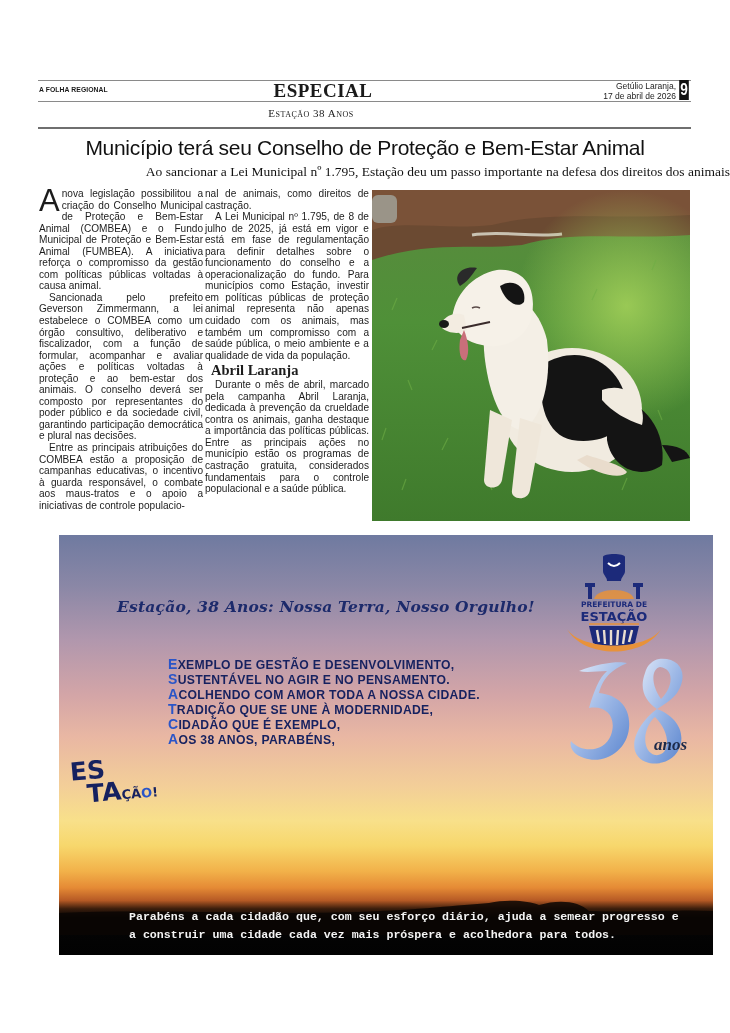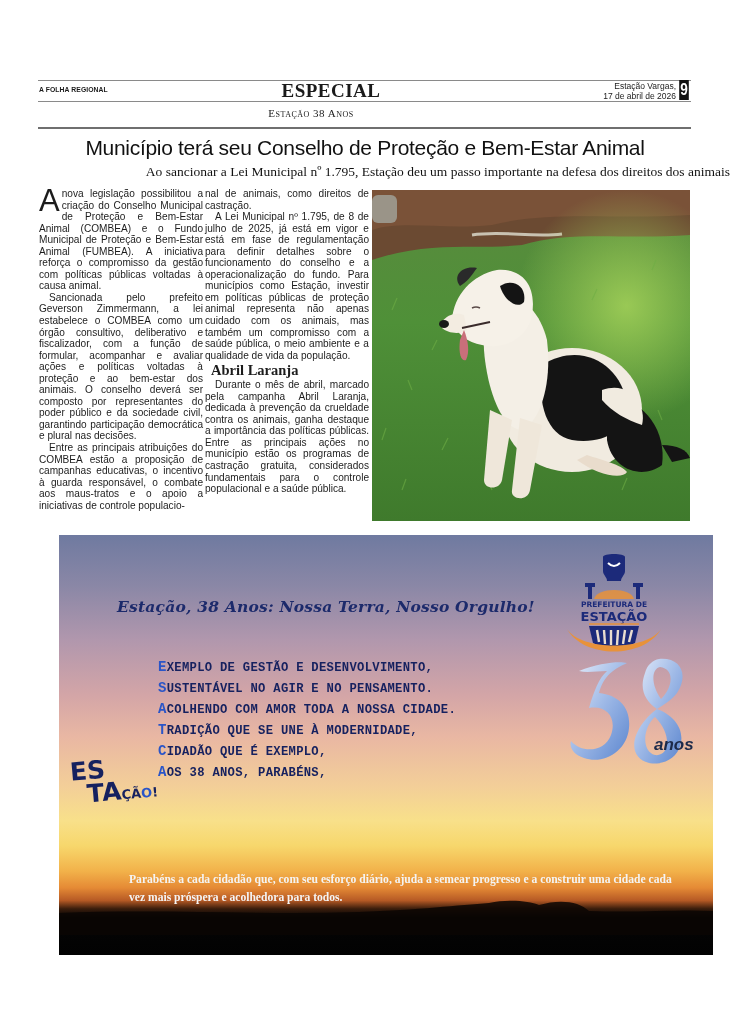--- a/index.html
+++ b/index.html
@@ -5,21 +5,21 @@
   * { box-sizing: border-box; margin: 0; padding: 0; }
   html, body { width: 730px; height: 1033px; background: #ffffff; overflow: hidden; }
   body { position: relative; font-family: "Liberation Sans", sans-serif; color: #1a1a1a; }
 
   .rule { position: absolute; left: 38px; width: 653px; background: #8a8a8a; }
   .rule.r1 { top: 80px; height: 1px; }
   .rule.r2 { top: 101px; height: 1px; }
   .rule.r3 { top: 127px; height: 2px; background: #6f6f6f; }
 
   .masthead-left { position: absolute; left: 39px; top: 85px; font-size: 8px; font-weight: bold; letter-spacing: 0.1px; font-family: "Liberation Sans", sans-serif; transform: scaleX(0.85); transform-origin: left; }
-  .masthead-center { position: absolute; left: 8px; width: 646px; top: 80px; text-align: center; font-family: "Liberation Serif", serif; font-weight: bold; font-size: 19px; letter-spacing: 0.5px; }
+  .masthead-center { position: absolute; left: 0; width: 646px; top: 80px; text-align: center; font-family: "Liberation Serif", serif; font-weight: bold; font-size: 19px; letter-spacing: 0.5px; }
   .masthead-right { position: absolute; right: 54px; top: 81px; text-align: right; font-size: 8.5px; line-height: 10px; color: #222; }
   .page-num { position: absolute; left: 678px; top: 80px; width: 12px; height: 20px; background: #111; color: #fff; font-weight: bold; font-size: 17px; line-height: 20px; text-align: center; font-family: "Liberation Sans", sans-serif; transform: scaleX(0.8); }
 
   .section-label { position: absolute; left: 0; width: 622px; top: 107px; text-align: center; font-family: "Liberation Serif", serif; font-size: 11px; font-variant: small-caps; letter-spacing: 0.5px; }
 
   .headline { position: absolute; left: 0; width: 730px; top: 136px; text-align: center; font-family: "Liberation Sans", sans-serif; font-size: 21px; color: #111; letter-spacing: -0.3px; }
   .subhead { position: absolute; left: 0; width: 730px; top: 164px; text-align: right; font-family: "Liberation Serif", serif; font-size: 13.5px; color: #111; }
 
   .col { position: absolute; top: 188px; width: 164px; font-size: 10.1px; line-height: 11.55px; text-align: justify; color: #1c1c1c; font-family: "Liberation Sans", sans-serif; }
   .col.c1 { left: 39px; }
@@ -27,43 +27,43 @@
   .col p { text-indent: 10px; margin: 0; }
   .col p.first { text-indent: 0; }
   .dropcap { float: left; font-size: 31px; line-height: 24px; margin: 1px 2px 0 0; font-family: "Liberation Sans", sans-serif; }
   .subtitle { font-family: "Liberation Serif", serif; font-weight: bold; font-size: 14.5px; line-height: 17px; margin: 1px 0 0 6px; text-align: left; }
 
   .photo { position: absolute; left: 372px; top: 190px; width: 318px; height: 331px; overflow: hidden; background: #4f8a3a; }
 
   .banner { position: absolute; left: 38px; top: 535px; width: 654px; height: 420px; overflow: hidden;
     background: linear-gradient(to bottom, #6f7aa0 0%, #8a87a6 12%, #b197ad 25%, #d3a5a7 38%, #e9b7a3 48%, #f3cf98 60%, #f8e08a 68%, #f7d76c 74%, #f2b24a 80%, #e58a35 84%, #b65a25 87%, #3a1d0c 89%, #050505 91%, #020202 100%); margin-left: 21px; }
   .banner-slogan { position: absolute; left: 58px; top: 62px; font-family: "DejaVu Serif", serif; font-style: italic; font-weight: bold; font-size: 15.5px; color: #1c2a6b; letter-spacing: 0.2px; }
-  .poem { position: absolute; left: 99px; top: 122px; font-family: Liberation Mono, monospace; font-weight: bold; font-size: 12.2px; line-height: 20px; color: #16215f; letter-spacing: 0.3px; }
+  .poem { position: absolute; left: 109px; top: 122px; font-family: Liberation Sans, sans-serif; font-weight: bold; font-size: 12.2px; line-height: 14px; color: #16215f; letter-spacing: 0.3px; }
   .poem .cap { color: #2a55c8; font-size: 14px; }
   .acro { position: absolute; left: 12px; top: 222px; font-family: "DejaVu Sans", sans-serif; font-weight: bold; color: #16215f; transform: rotate(-5deg); }
   .acro .l1 { font-size: 25px; line-height: 24px; display: block; }
   .acro .l2 { font-size: 25px; line-height: 22px; display: block; padding-left: 15px; }
   .acro .l2 small { font-size: 13px; }
   .acro .l2 .blue { color: #2a55c8; font-size: 13px; }
 
   .logo { position: absolute; left: 500px; top: 16px; width: 110px; height: 110px; }
   .big38 { position: absolute; left: 500px; top: 118px; width: 150px; height: 120px; }
-  .anos { position: absolute; left: 595px; top: 200px; font-family: Liberation Sans, sans-serif; font-style: italic; font-weight: bold; font-size: 17px; color: #1c2a4a; }
+  .anos { position: absolute; left: 595px; top: 200px; font-family: Liberation Serif, serif; font-style: italic; font-weight: bold; font-size: 17px; color: #1c2a4a; }
 
   .horizon { position: absolute; left: 0; top: 360px; width: 654px; height: 40px; }
-  .banner-footer { position: absolute; left: 70px; top: 336px; width: 560px; font-family: Liberation Serif, serif; font-weight: bold; font-size: 11.6px; line-height: 18px; color: #f4f4f4; }
+  .banner-footer { position: absolute; left: 70px; top: 373px; width: 560px; font-family: Liberation Mono, monospace; font-weight: bold; font-size: 11.6px; line-height: 18px; color: #f4f4f4; }
 </style>
 </head>
 <body>
 
 <div class="rule r1"></div>
 <div class="masthead-left">A FOLHA REGIONAL</div>
 <div class="masthead-center">ESPECIAL</div>
 <div class="masthead-right">
-  <div>Estação Vargas,</div>
+  <div>Getúlio Laranja,</div>
   <div>17 de abril de 2026</div>
 </div>
 <div class="page-num">9</div>
 <div class="rule r2"></div>
 <div class="section-label">Estação 38 Anos</div>
 <div class="rule r3"></div>
 
 <h1 class="headline" style="font-weight:normal;">Município terá seu Conselho de Proteção e Bem-Estar Animal</h1>
 <div class="subhead">Ao sancionar a Lei Municipal nº 1.795, Estação deu um passo importante na defesa dos direitos dos animais</div>
 

